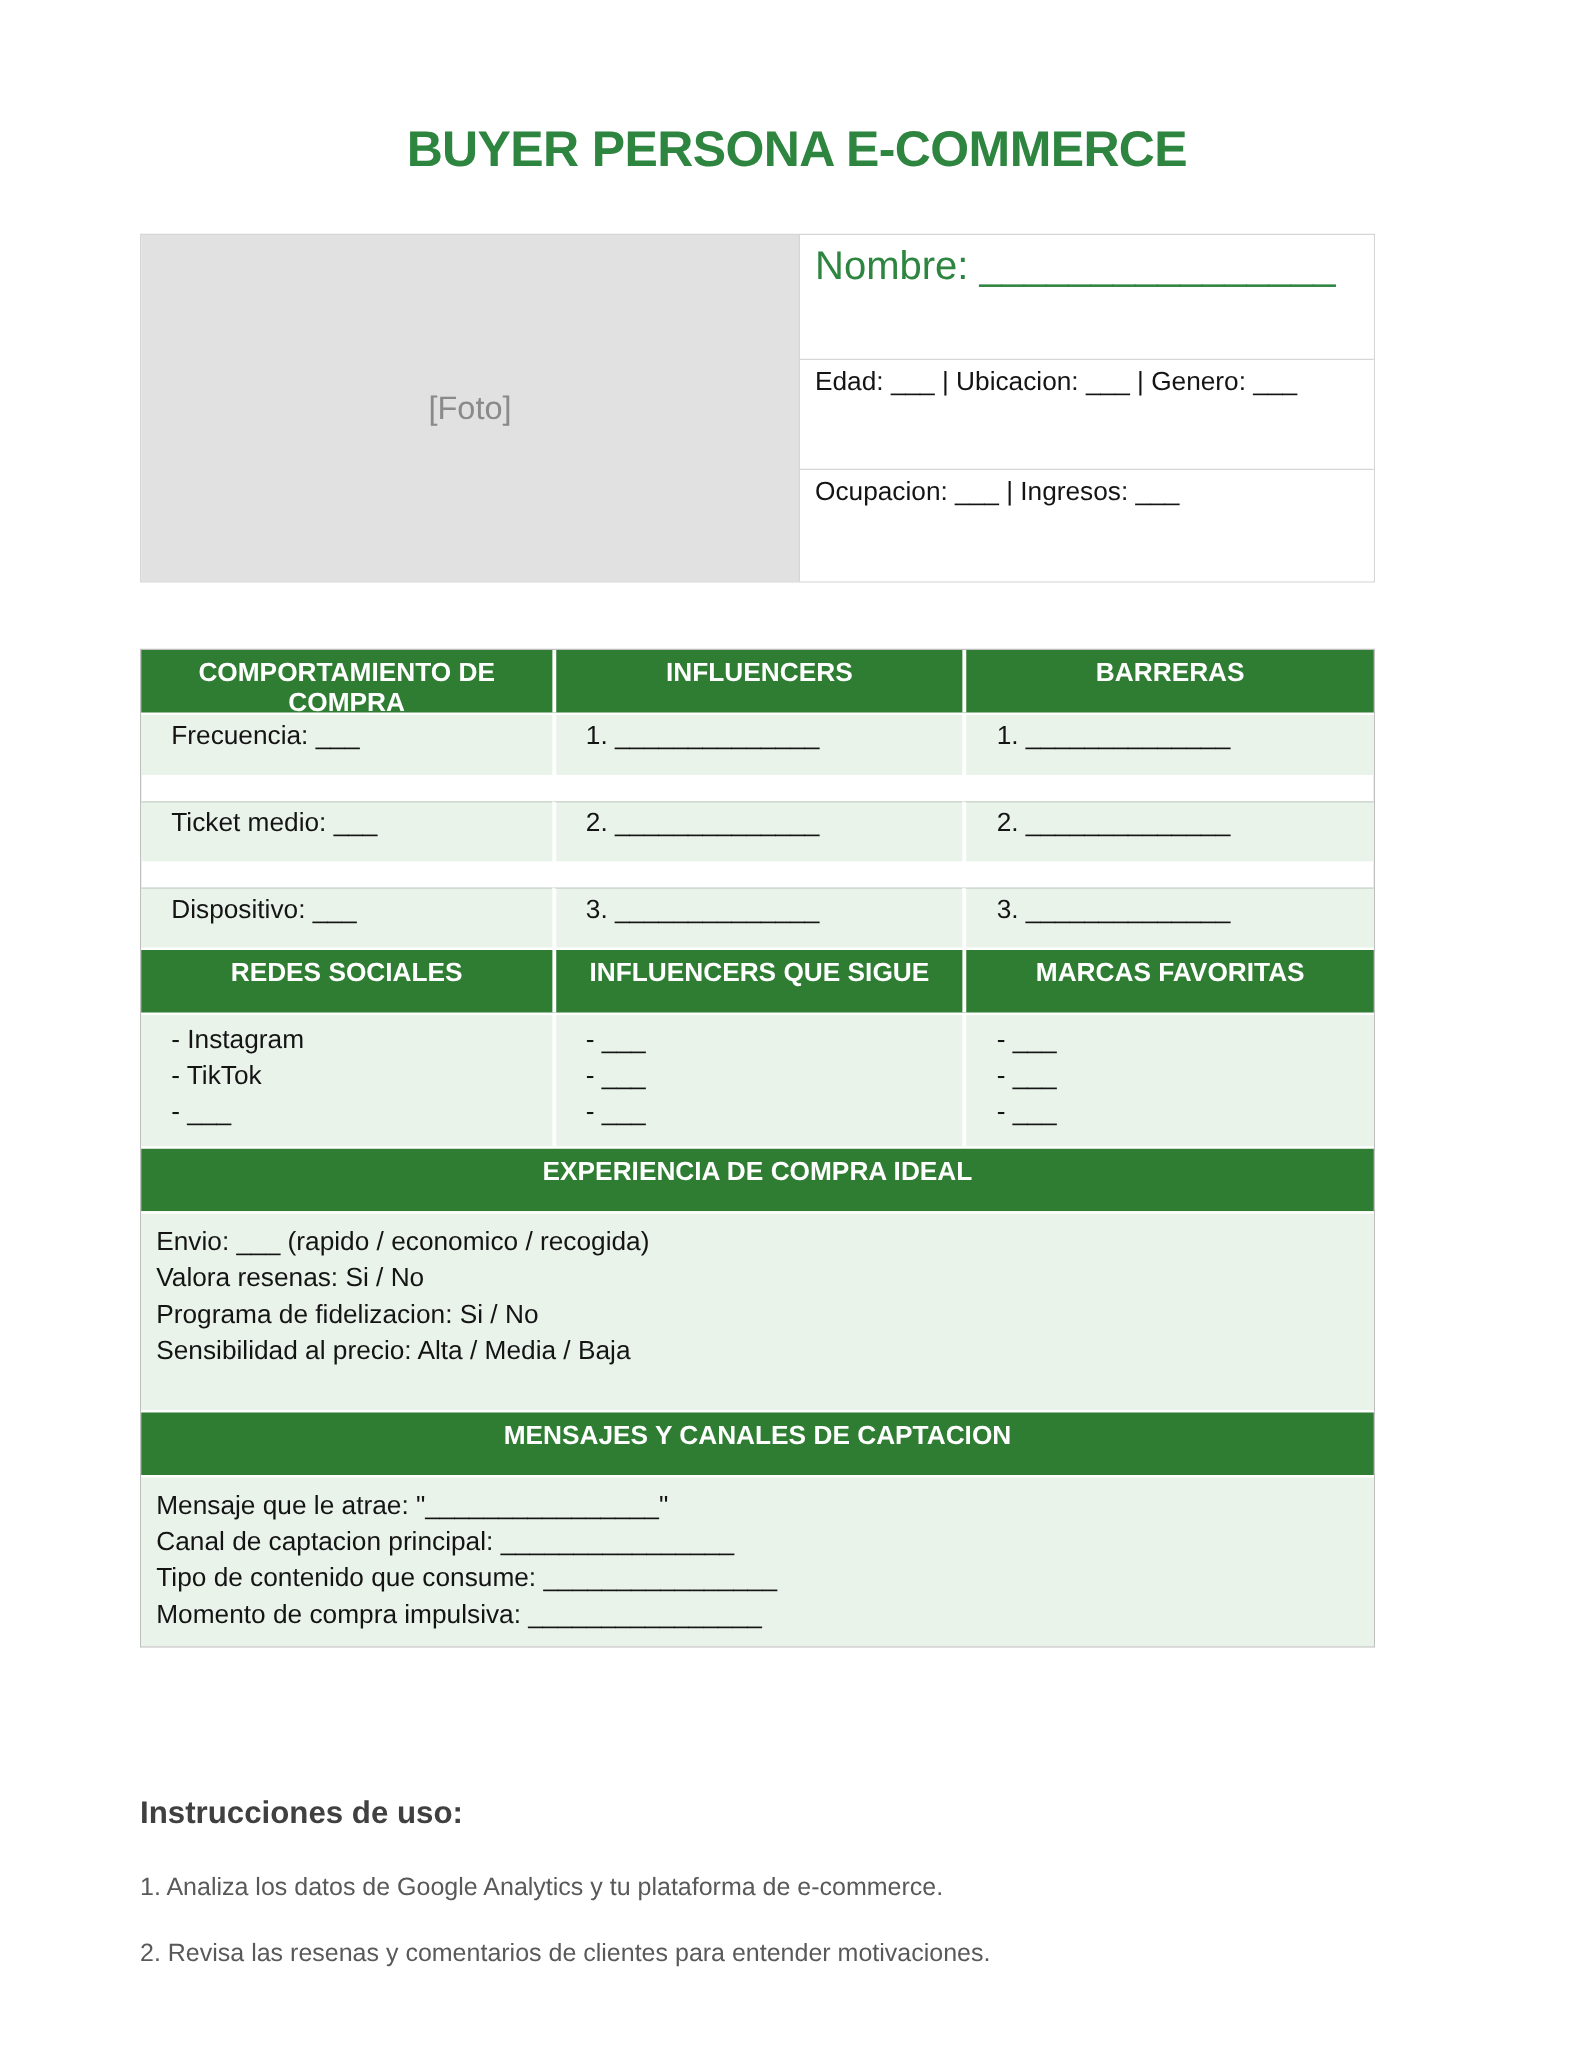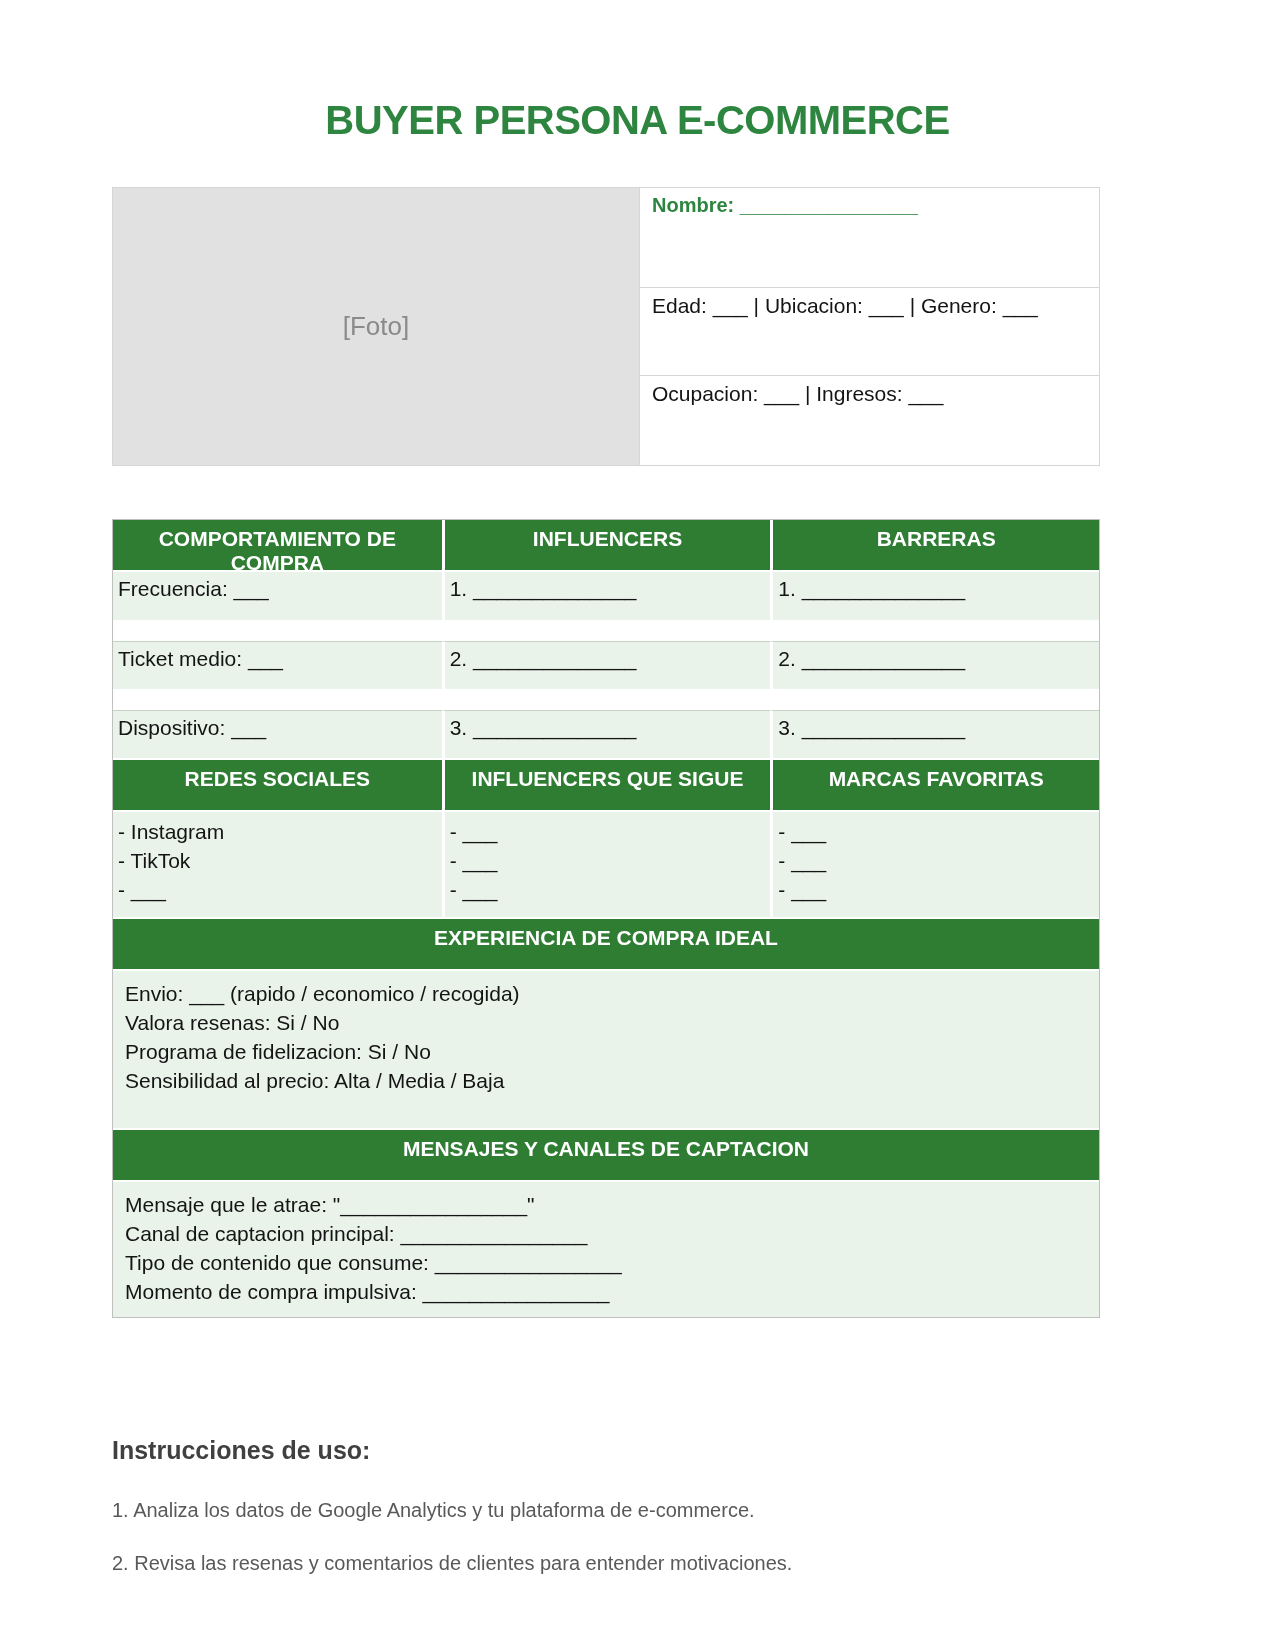--- a/index.html
+++ b/index.html
@@ -31,29 +31,29 @@
   .profile{
     margin-top:44px;height:279px;display:grid;grid-template-columns:527px 1fr;
     border:1px solid var(--profile-border);box-sizing:border-box;
   }
   .photo-cell{
     background:var(--photo-gray);display:flex;align-items:center;justify-content:center;
     color:var(--foto-text);font-size:26px;border-right:1px solid var(--profile-border);
   }
   .profile-right{display:flex;flex-direction:column;background:#ffffff;}
   .p-cell{box-sizing:border-box;padding:6px 12px;border-bottom:1px solid var(--profile-border);}
-  .p-cell.name{height:100px;font-size:20px;font-weight:700;color:var(--title-green);}
+  .p-cell.name{height:100px;font-size:32px;font-weight:400;color:var(--title-green);}
   .p-cell.demo{height:88px;font-size:21px;}
   .p-cell.occ{flex:1;border-bottom:none;font-size:21px;}
   
   .ptable{
     margin-top:53px;border:1px solid var(--border-gray);box-sizing:border-box;background:#ffffff;
   }
   .row3{display:grid;grid-template-columns:1fr 1fr 1fr;}
-  .cell{box-sizing:border-box;padding:5px 5px;}
+  .cell{box-sizing:border-box;padding:5px 24px;}
   .row3 .cell + .cell{border-left:3px solid #ffffff;}
   .hdr{
     background:var(--header-green);color:#ffffff;font-weight:700;font-size:21px;
     text-align:center;height:50px;padding-top:7px;
   }
   .bodyc{background:var(--cell-green);font-size:21px;height:48px;}
   .bt .cell{border-top:1px solid var(--row-sep);margin-top:21px;}
   .wt{border-top:2px solid #ffffff;}
   .multi{height:105px;}
   .multi div{line-height:29px;}

